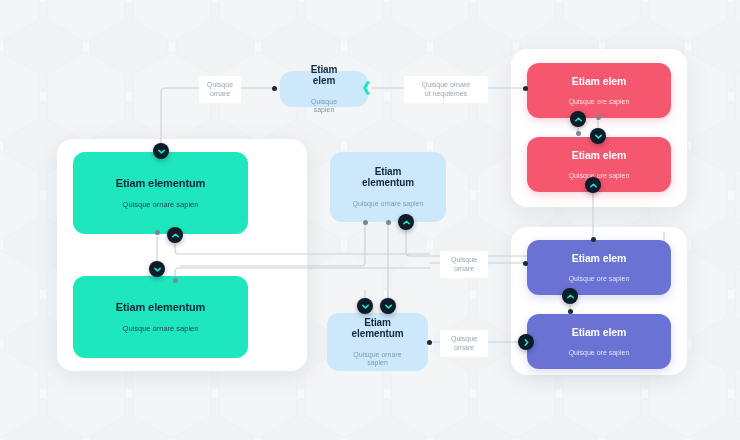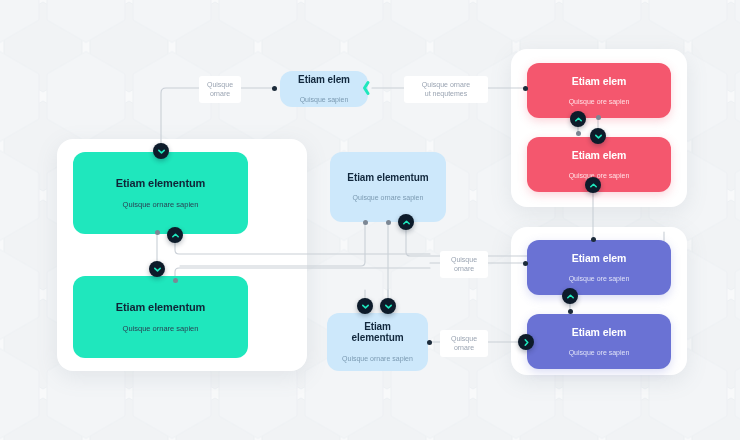--- a/index.html
+++ b/index.html
@@ -38,21 +38,21 @@
   
   .node {
     position: absolute;
     border-radius: 12px;
     display: flex;
     flex-direction: column;
     align-items: center;
     justify-content: center;
     text-align: center;
     z-index: 3;
-    padding: 4px 12px;
+    padding: 4px 22px;
   }
   .node .t {
     font-weight: bold;
     letter-spacing: -0.1px;
     line-height: 1.15;
   }
   .node .s {
     line-height: 1.2;
     margin-top: 11px;
   }

